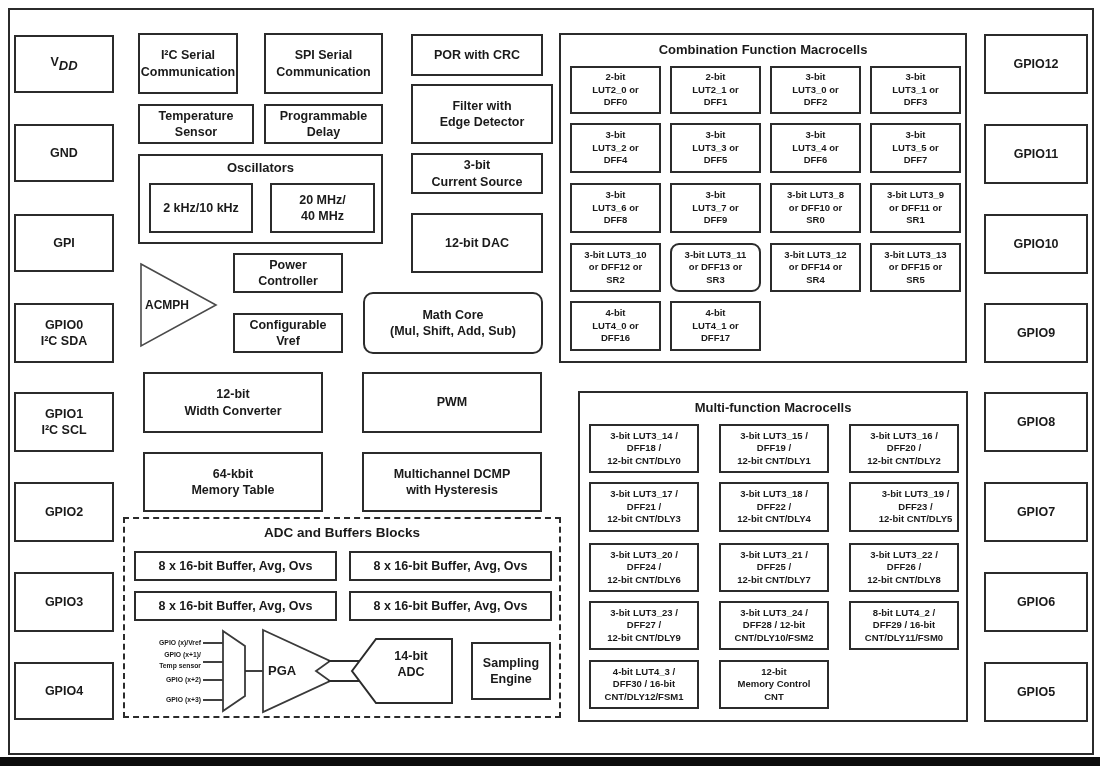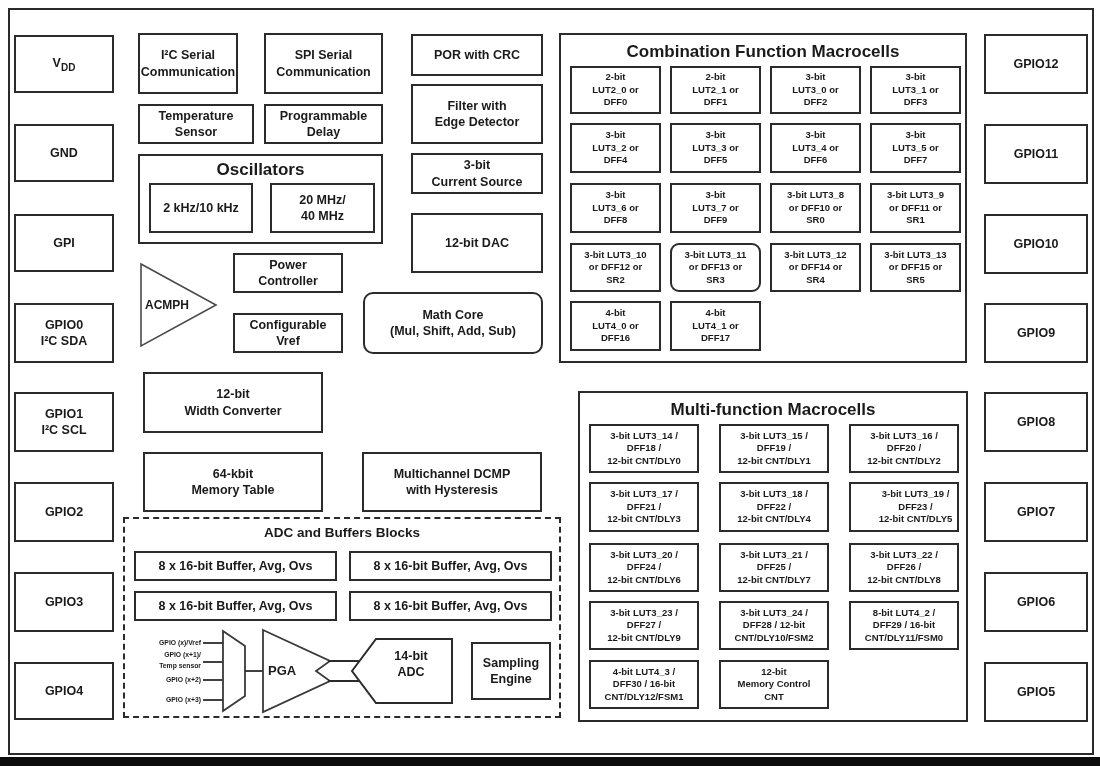--- a/index.html
+++ b/index.html
@@ -13,24 +13,24 @@
     position:absolute;border:2px solid #2b2b2b;background:#fff;
     display:flex;align-items:center;justify-content:center;text-align:center;
     font-weight:bold;box-sizing:border-box;
   }
   .pin{font-size:12.5px;line-height:1.3;white-space:pre-line;}
   .blk{font-size:12.5px;line-height:1.3;white-space:pre-line;}
   .cell{font-size:9.5px;line-height:1.32;white-space:pre-line;padding:1px;}
   .buffer{font-size:12.5px;white-space:pre-line;}
   .container{position:absolute;border:2px solid #2b2b2b;background:#fff;box-sizing:border-box;}
   .dashed{border:2px dashed #2b2b2b;}
-  .sec-title{position:absolute;left:0;right:0;text-align:center;font-weight:bold;font-size:17px;}
+  .sec-title{position:absolute;left:0;right:0;text-align:center;font-weight:bold;font-size:13px;}
   .small-label{position:absolute;font-weight:bold;font-size:6.8px;line-height:1.55;text-align:right;white-space:pre-line;}
   .shape-label{position:absolute;font-weight:bold;}
-  sub{font-size:10px;}
+  sub{font-size:13px;font-style:italic;}
   svg{position:absolute;left:0;top:0;}
   .bottom-bar{position:absolute;left:0;top:757px;width:1100px;height:9px;background:#0d0d0d;}
 </style>
 </head>
 <body>
 
 <div id="canvas">
 
   <div class="abs outer-border" style="left:8px;top:8px;width:1082px;height:743px;"></div>
   <div class="bottom-bar"></div>
@@ -59,41 +59,42 @@
 
   <div class="box blk" style="left:138px;top:33px;width:100px;height:61px;">I²C Serial
 Communication</div>
   <div class="box blk" style="left:264px;top:33px;width:119px;height:61px;">SPI Serial
 Communication</div>
   <div class="box blk" style="left:411px;top:34px;width:132px;height:42px;">POR with CRC</div>
   <div class="box blk" style="left:138px;top:104px;width:116px;height:40px;">Temperature
 Sensor</div>
   <div class="box blk" style="left:264px;top:104px;width:119px;height:40px;">Programmable
 Delay</div>
-  <div class="box blk" style="left:411px;top:84px;width:132px;height:60px;">Filter with
+  <div class="box blk" style="left:411px;top:84px;width:142px;height:60px;">Filter with
 Edge Detector</div>
 
   <div class="container" style="left:138px;top:154px;width:245px;height:90px;">
     <div class="sec-title" style="top:4px;">Oscillators</div>
     <div class="box blk" style="left:9px;top:27px;width:104px;height:50px;">2 kHz/10 kHz</div>
     <div class="box blk" style="left:130px;top:27px;width:105px;height:50px;">20 MHz/
 40 MHz</div>
   </div>
 
   <div class="box blk" style="left:411px;top:153px;width:132px;height:41px;">3-bit
 Current Source</div>
   <div class="box blk" style="left:411px;top:213px;width:132px;height:60px;">12-bit DAC</div>
   <div class="box blk" style="left:233px;top:313px;width:110px;height:40px;">Configurable
 Vref</div>
   <div class="box blk" style="left:233px;top:253px;width:110px;height:40px;">Power
 Controller</div>
   <div class="box blk" style="left:363px;top:292px;width:180px;height:62px;border-radius:10px;">Math Core
 (Mul, Shift, Add, Sub)</div>
   <div class="box blk" style="left:143px;top:372px;width:180px;height:61px;">12-bit
 Width Converter</div>
+  <div class="box blk" style="left:362px;top:372px;width:180px;height:61px;">PWM</div>
   <div class="box blk" style="left:143px;top:452px;width:180px;height:60px;">64-kbit
 Memory Table</div>
   <div class="box blk" style="left:362px;top:452px;width:180px;height:60px;">Multichannel DCMP
 with Hysteresis</div>
 
   <div class="container dashed" style="left:123px;top:517px;width:438px;height:201px;background:transparent;">
     <div class="sec-title" style="top:6px;font-size:13.5px;">ADC and Buffers Blocks</div>
   </div>
   <div class="box buffer" style="left:134px;top:551px;width:203px;height:30px;">8 x 16-bit Buffer, Avg, Ovs</div>
   <div class="box buffer" style="left:349px;top:551px;width:203px;height:30px;">8 x 16-bit Buffer, Avg, Ovs</div>

